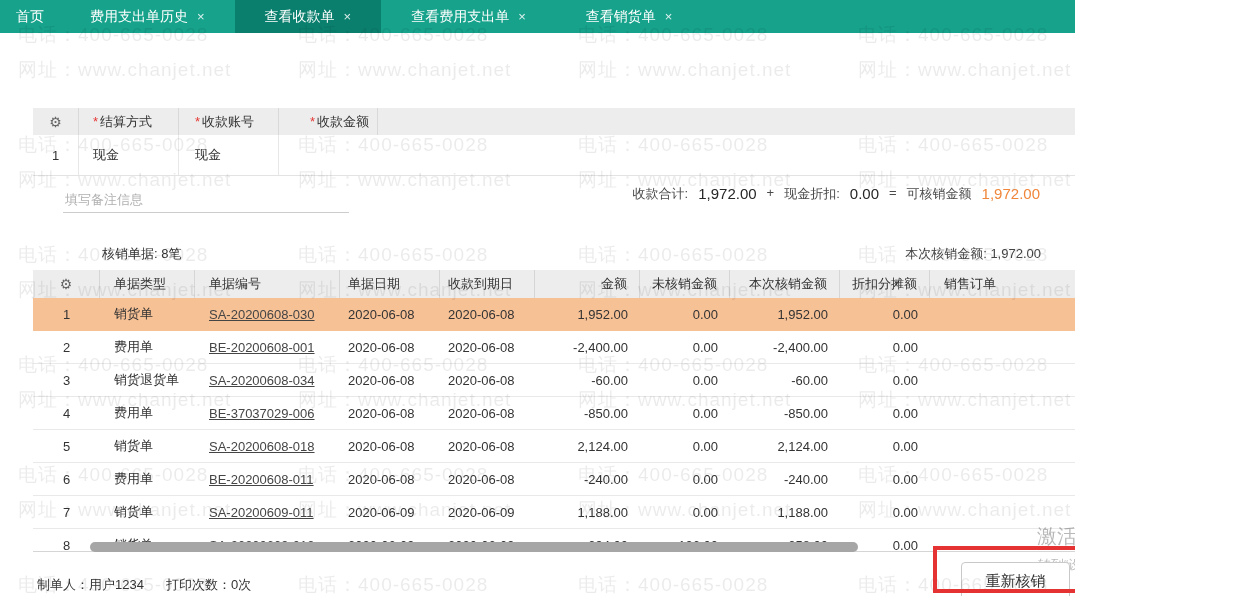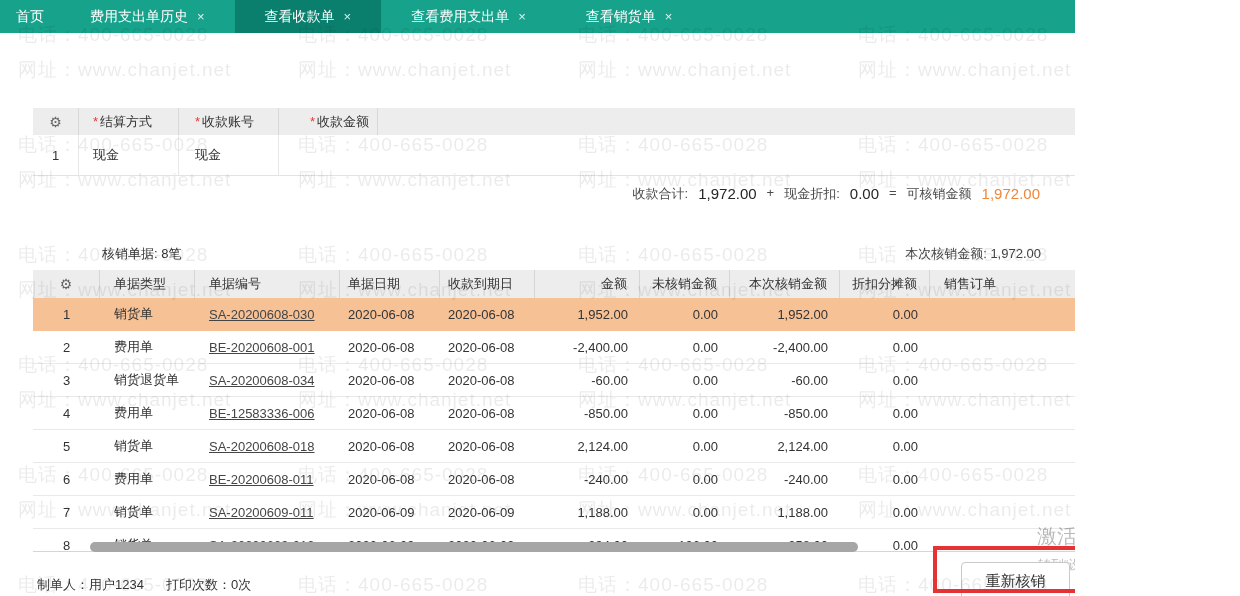--- a/index.html
+++ b/index.html
@@ -138,20 +138,21 @@
         </div>
     </div>
     <div class="pt-row">
       <div class="pt-c1">1</div>
       <div class="pt-c2">现金</div>
       <div class="pt-c3">现金</div>
       <div class="pt-c5"></div>
     </div>
   </div>
 
+  <input class="remark" placeholder="填写备注信息" style="">
   <div class="totals">
     <span>收款合计:</span>
     <span class="num">1,972.00</span>
     <span>+</span>
     <span>现金折扣:</span>
     <span class="num">0.00</span>
     <span>=</span>
     <span>可核销金额</span>
     <span class="num orange">1,972.00</span>
   </div>
@@ -224,21 +225,21 @@
         <div class="td c7">0.00</div>
         <div class="td c8">-60.00</div>
         <div class="td c9">0.00</div>
         <div class="td c10"></div>
         <div class="td c11"><span class="blob"></span></div>
       </div>
 
       <div class="tr">
         <div class="td c1">4</div>
         <div class="td c2">费用单</div>
-        <div class="td c3"><span class="doclink">BE-12583336-006</span></div>
+        <div class="td c3"><span class="doclink">BE-37037029-006</span></div>
         <div class="td c4">2020-06-08</div>
         <div class="td c5">2020-06-08</div>
         <div class="td c6">-850.00</div>
         <div class="td c7">0.00</div>
         <div class="td c8">-850.00</div>
         <div class="td c9">0.00</div>
         <div class="td c10"></div>
         <div class="td c11"><span class="blob"></span></div>
       </div>
 

